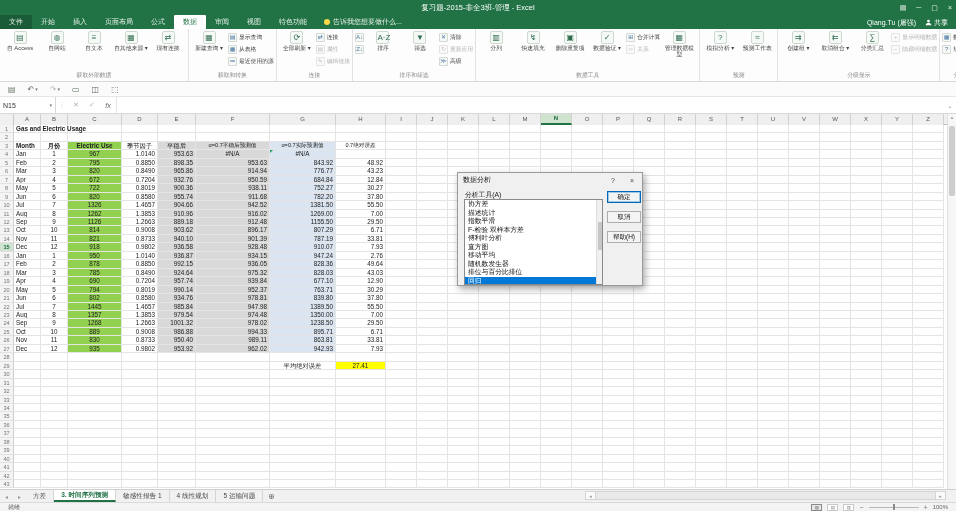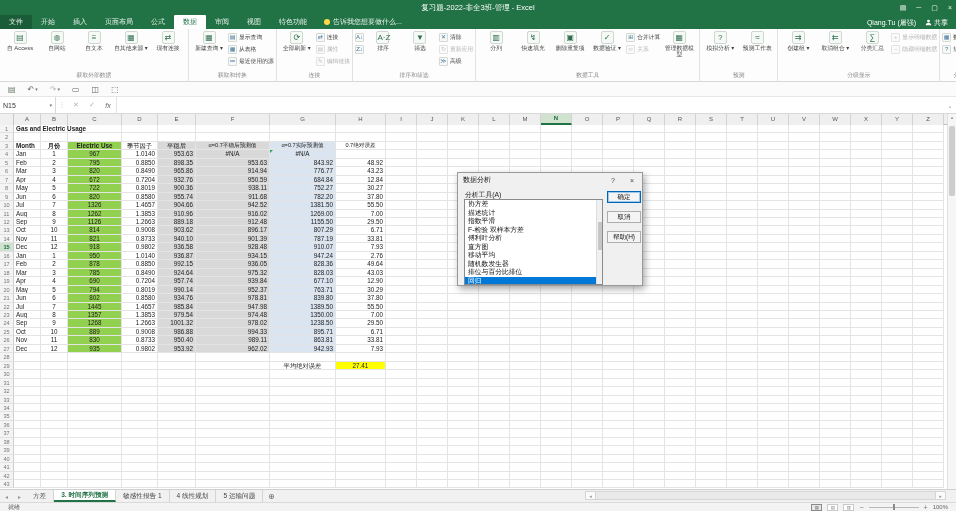--- a/index.html
+++ b/index.html
@@ -115,21 +115,21 @@
         text-align:center;color:#888}
   .vico.on{border-color:#8a8a8a;background:#e7e7e7}
   .zslider{width:50px;height:1px;background:#b8b8b8;position:relative}
   .zknob{position:absolute;left:24px;top:-2.5px;width:2.5px;height:6px;background:#8a8a8a}
   .zpm{font-size:7px;color:#777}
 </style>
 </head>
 <body>
 
 <div id="titlebar">
-  <span class="ttl">复习题-2022-非全3班-管理 - Excel</span>
+  <span class="ttl">复习题-2015-非全3班-管理 - Excel</span>
   <div class="winbtns">
     <span>▤</span>
     <span>─</span>
     <span>▢</span>
     <span>×</span>
   </div>
 </div>
 
 <div id="tabrow">
 

